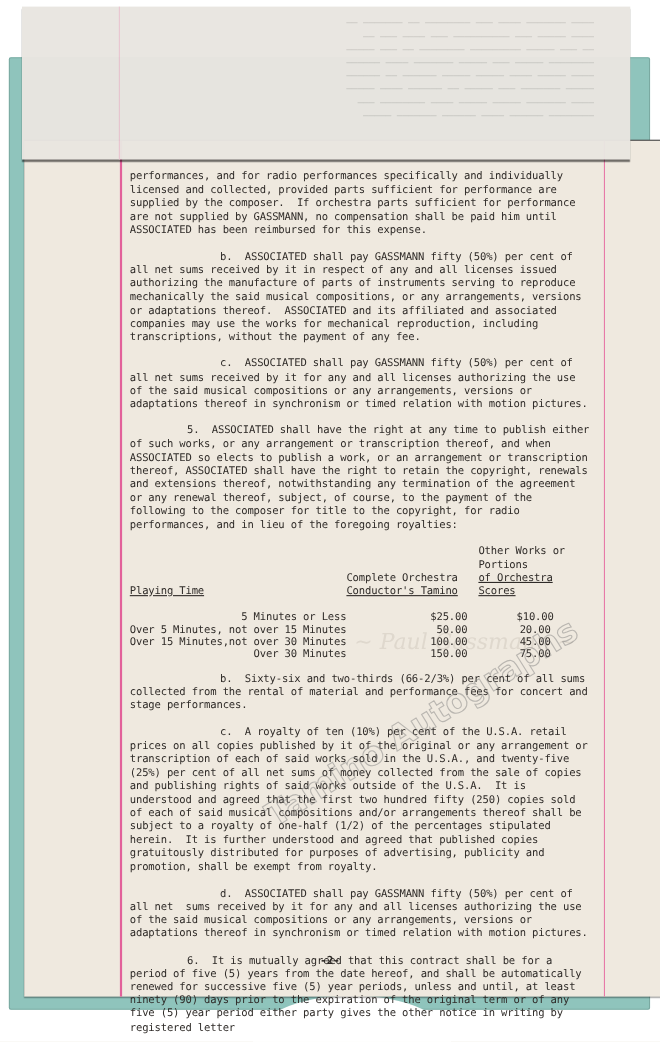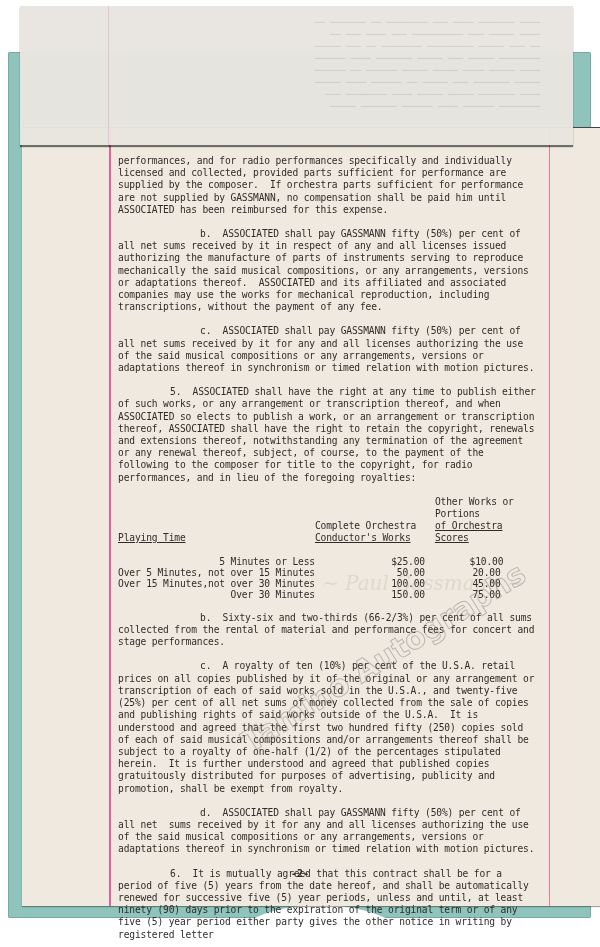--- a/index.html
+++ b/index.html
@@ -106,21 +106,21 @@
 
   <p class="para"><span class="indent"></span><span>c.</span>&nbsp;&nbsp;<span>ASSOCIATED shall pay GASSMANN fifty (50%) per cent of all net sums received by it for any and all licenses authorizing the use of the said musical compositions or any arrangements, versions or adaptations thereof in synchronism or timed relation with motion pictures.</span></p>
 
   <p class="para"><span class="indent5"></span><span>5.</span>&nbsp;&nbsp;<span>ASSOCIATED shall have the right at any time to publish either of such works, or any arrangement or transcription thereof, and when ASSOCIATED so elects to publish a work, or an arrangement or transcription thereof, ASSOCIATED shall have the right to retain the copyright, renewals and extensions thereof, notwithstanding any termination of the agreement or any renewal thereof, subject, of course, to the payment of the following to the composer for title to the copyright, for radio performances, and in lieu of the foregoing royalties:</span></p>
 
 
   <table class="royalty">
     <thead>
       <tr>
         <th class="col1 th1"><span class="u">Playing Time</span></th>
-        <th class="th2" colspan="1" style="text-align:left;margin-left:12px;"><span>Complete Orchestra</span><br><span class="u">Conductor's Works</span></th>
+        <th class="th2" colspan="1" style="text-align:left;margin-left:12px;"><span>Complete Orchestra</span><br><span class="u">Conductor's Tamino</span></th>
         <th class="th3"><span>Other Works or Portions</span><br><span class="u">of Orchestra Scores</span></th>
       </tr>
     </thead>
     <tbody>
       <tr>
         <td class="col1">5 Minutes or Less</td>
         <td class="col2">$25.00</td>
         <td class="col3">$10.00</td>
       </tr>
       <tr>

